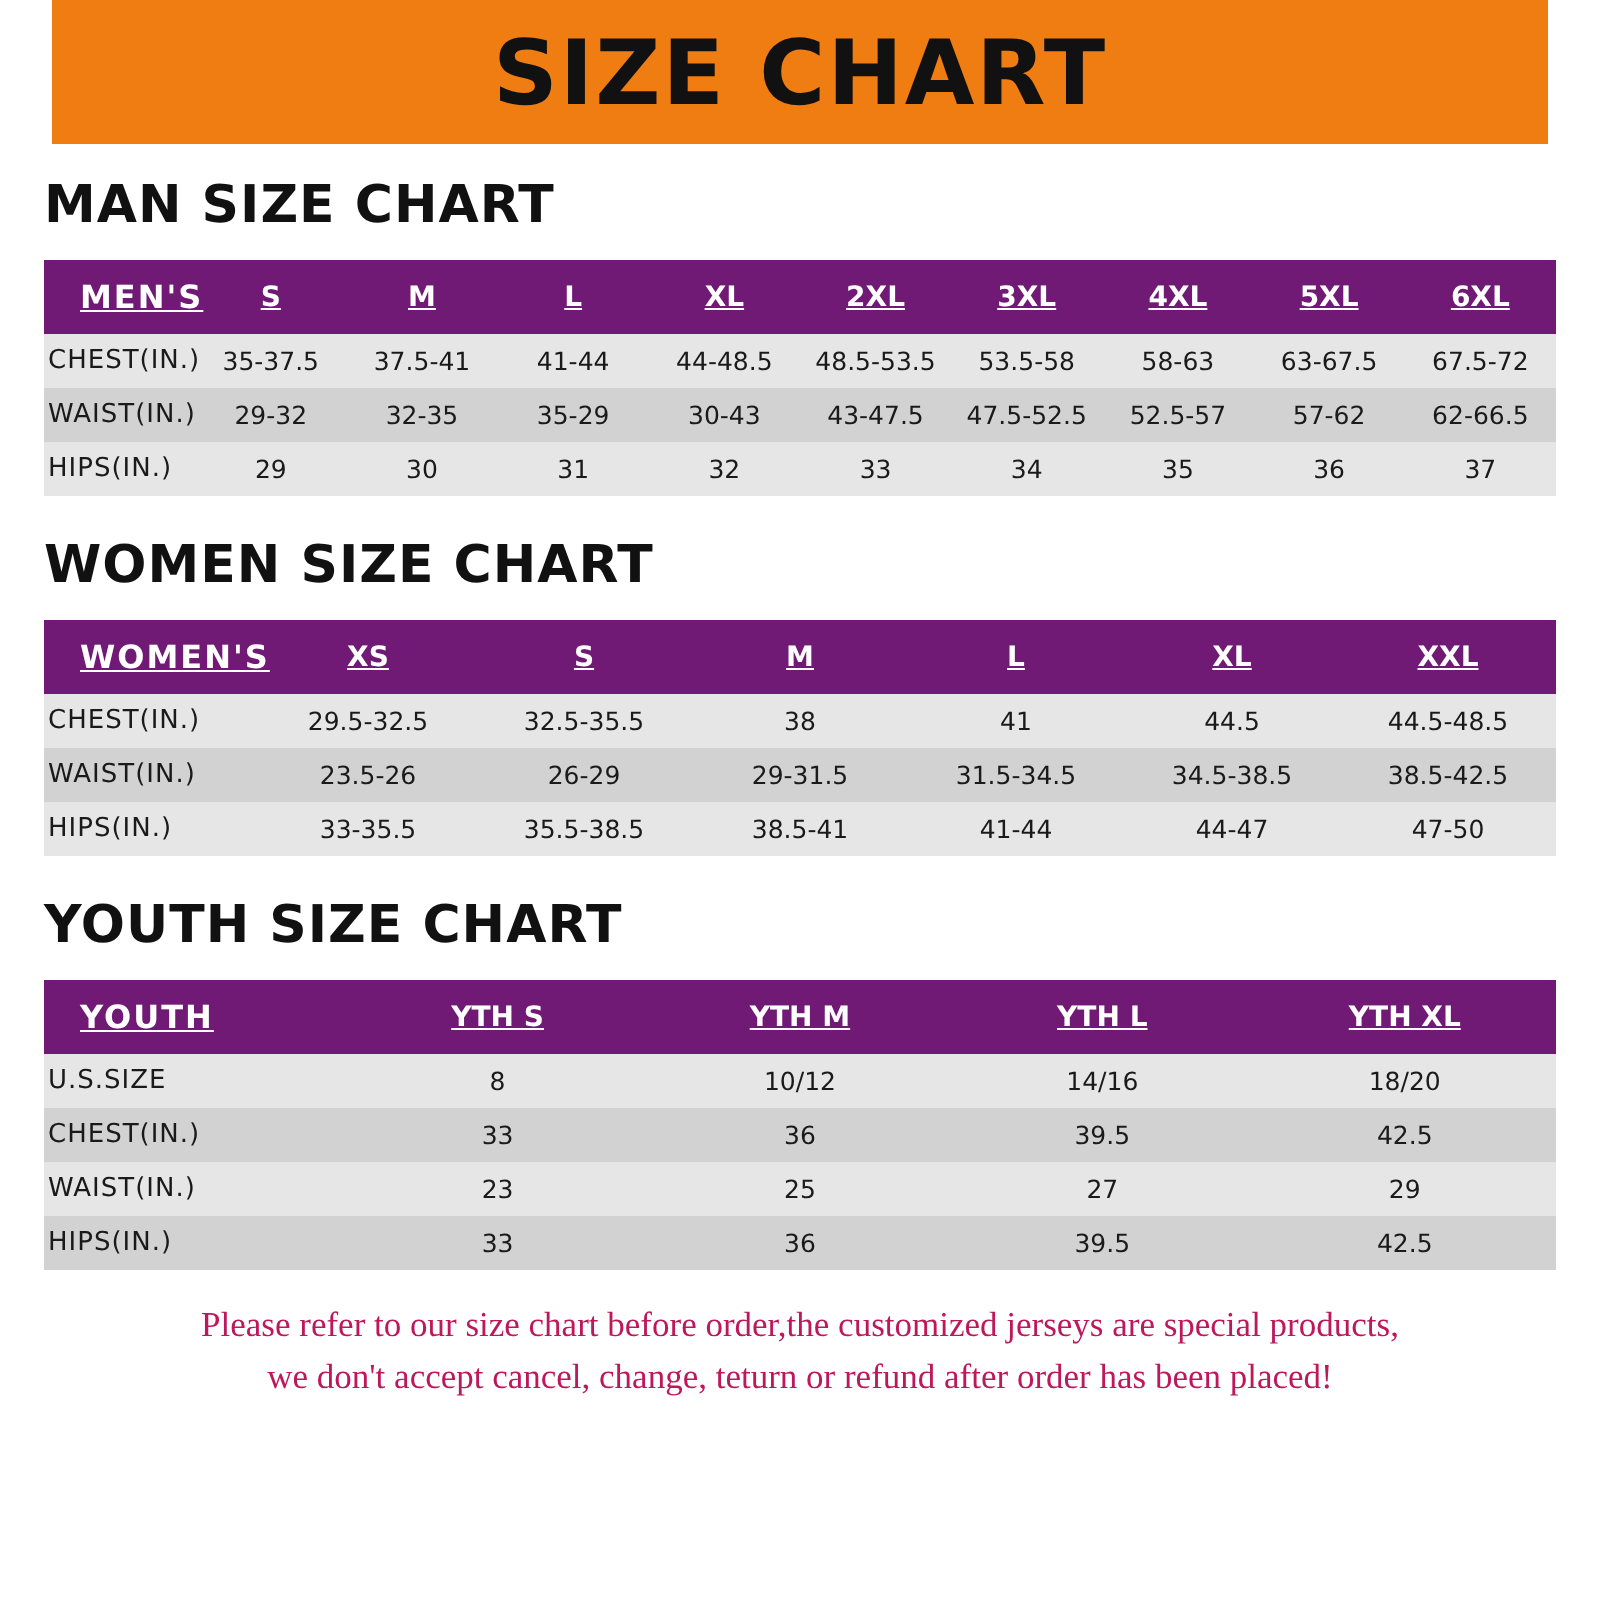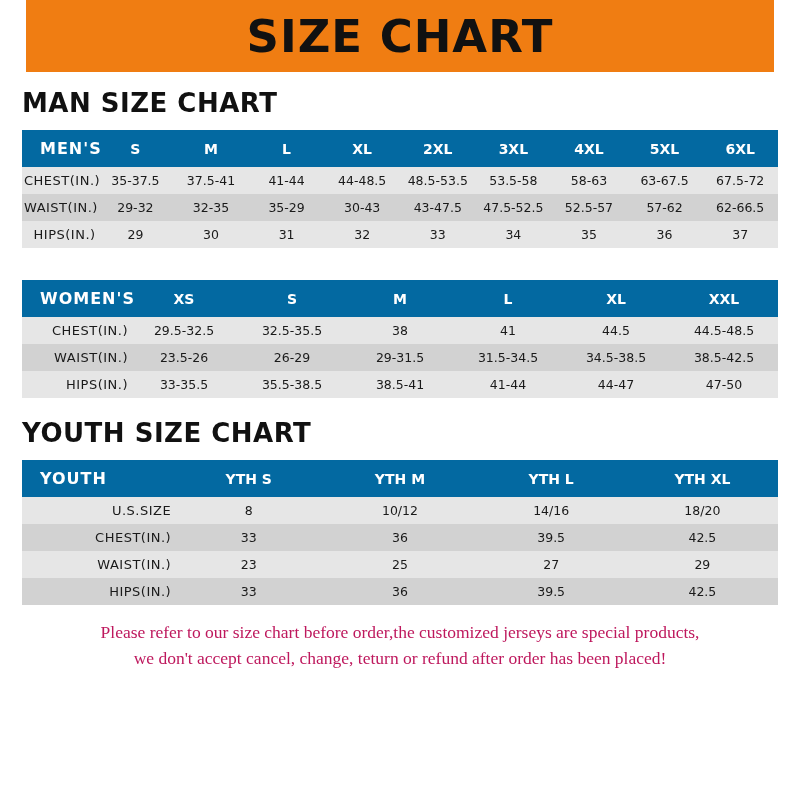--- a/index.html
+++ b/index.html
@@ -75,34 +75,35 @@
   table.size-table th,
   table.size-table td {
     text-align: center;
     font-family: "DejaVu Sans", sans-serif;
     font-size: 12.5px;
     color: #1a1a1a;
     padding: 6px 2px;
     white-space: nowrap;
   }
   table.size-table thead th {
-    background: #0369a1;
+    background: #701a75;
     color: #ffffff;
     font-size: 14px;
     font-weight: 700;
     padding: 9px 6px;
+    text-decoration: underline;
   }
   table.size-table thead th.rowhead {
     text-align: left;
     padding-left: 18px;
     letter-spacing: 1px;
     font-size: 16px;
   }
   table.size-table td.rowhead {
-    text-align: right;
+    text-align: left;
     font-weight: 400;
     letter-spacing: 0.5px;
     font-size: 13px;
   }
   tr.band-light td { background: #e6e6e6; }
   tr.band-dark td  { background: #d2d2d2; }
 
   
   .footer-note {
     margin-top: 14px;
@@ -184,20 +185,21 @@
           <td>36</td>
           <td>37</td>
         </tr>
       </tbody>
     </table>
   </div>
 
   <div class="sp-20"></div>
 
   <div class="section">
+    <div class="section-title">WOMEN SIZE CHART</div>
     <div class="sp-12"></div>
     <table class="size-table">
       <thead>
         <tr>
           <th class="rowhead">WOMEN'S</th>
           <th>XS</th>
           <th>S</th>
           <th>M</th>
           <th>L</th>
           <th>XL</th>

